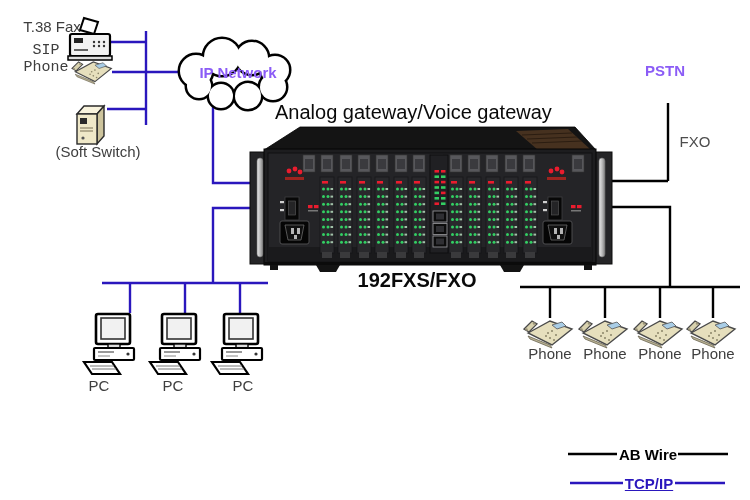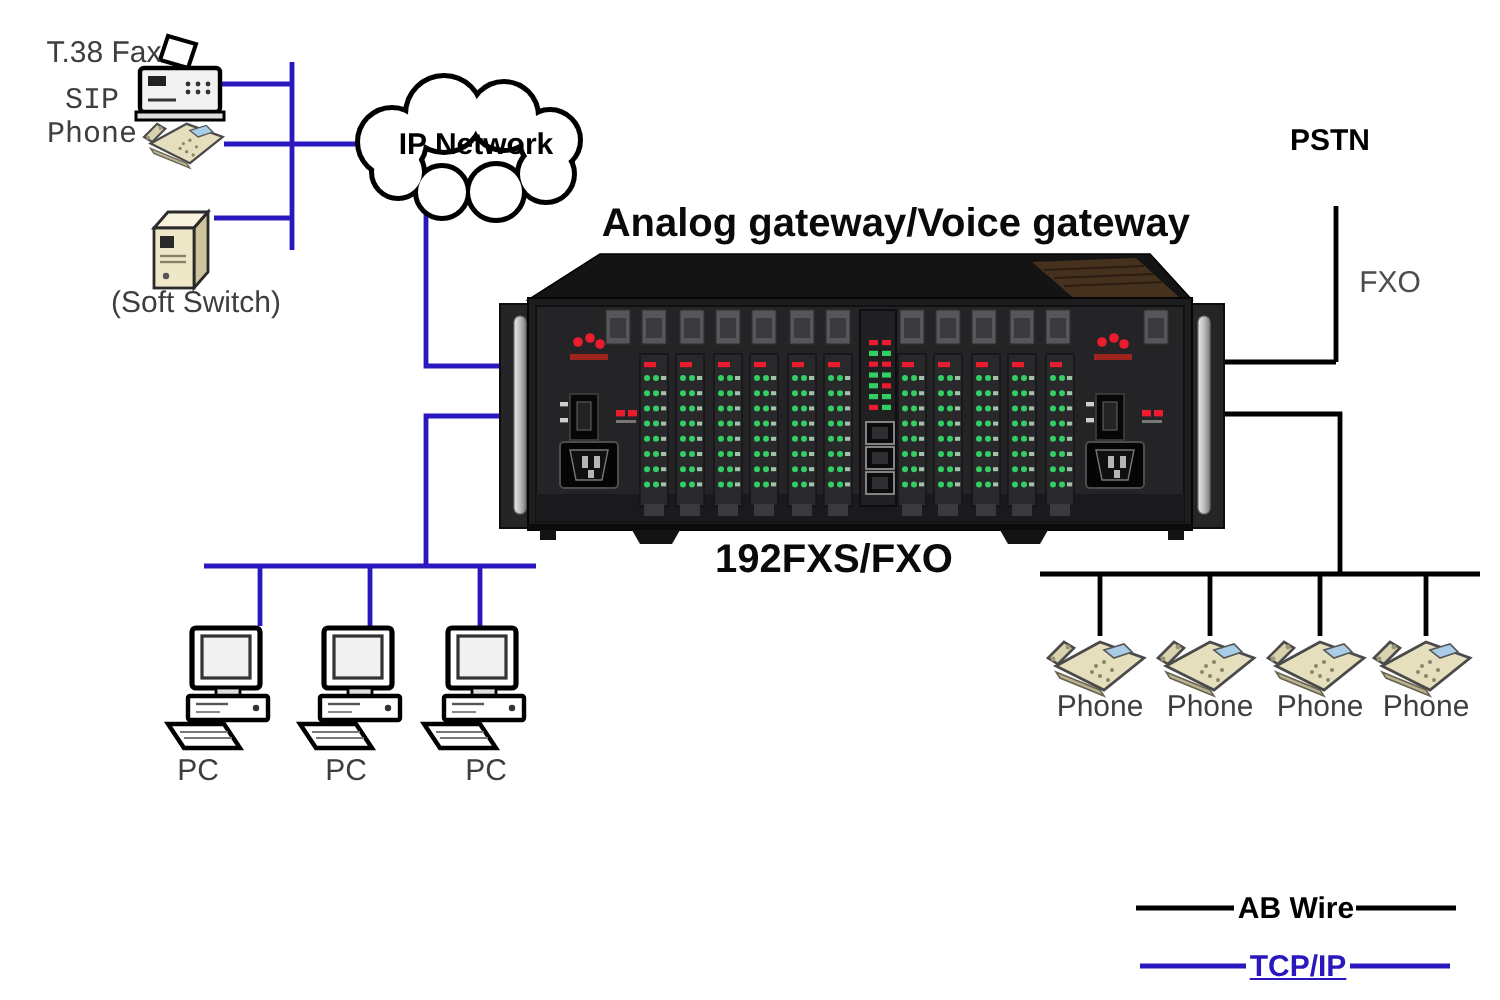--- a/index.html
+++ b/index.html
@@ -5,24 +5,24 @@
   html,body{margin:0;padding:0;background:#ffffff;}
   #stage{
     position:relative;width:750px;height:500px;background:#ffffff;overflow:hidden;
     font-family:"Liberation Sans", sans-serif;
   }
   #stage svg.layer{position:absolute;left:0;top:0;}
   .lbl{
     position:absolute;font-size:15px;color:#3e3e3e;text-align:center;
     line-height:17px;white-space:nowrap;z-index:6;
   }
-  .lbl.bold{font-weight:bold;color:#000000;}
+  .lbl.bold{font-weight:bold;color:#8b5cf6;}
   .title{
-    position:absolute;font-size:20px;font-weight:bold;color:#0a0a0a;
-    text-align:right;white-space:nowrap;z-index:6;
+    position:absolute;font-size:20px;font-weight:normal;color:#0a0a0a;
+    text-align:left;white-space:nowrap;z-index:6;
   }
   .model{
     position:absolute;font-size:20px;font-weight:bold;color:#0a0a0a;
     text-align:center;line-height:22px;white-space:nowrap;z-index:6;
   }
   .legend-lbl{position:absolute;font-size:15px;font-weight:bold;white-space:nowrap;z-index:6;text-align:center;}
   .legend-lbl.blue{color:#2a17bd;}
   .watermark{
     position:absolute;left:225px;top:240px;font-size:21px;letter-spacing:1px;
     color:rgba(206,206,206,0.95);z-index:5;white-space:nowrap;

